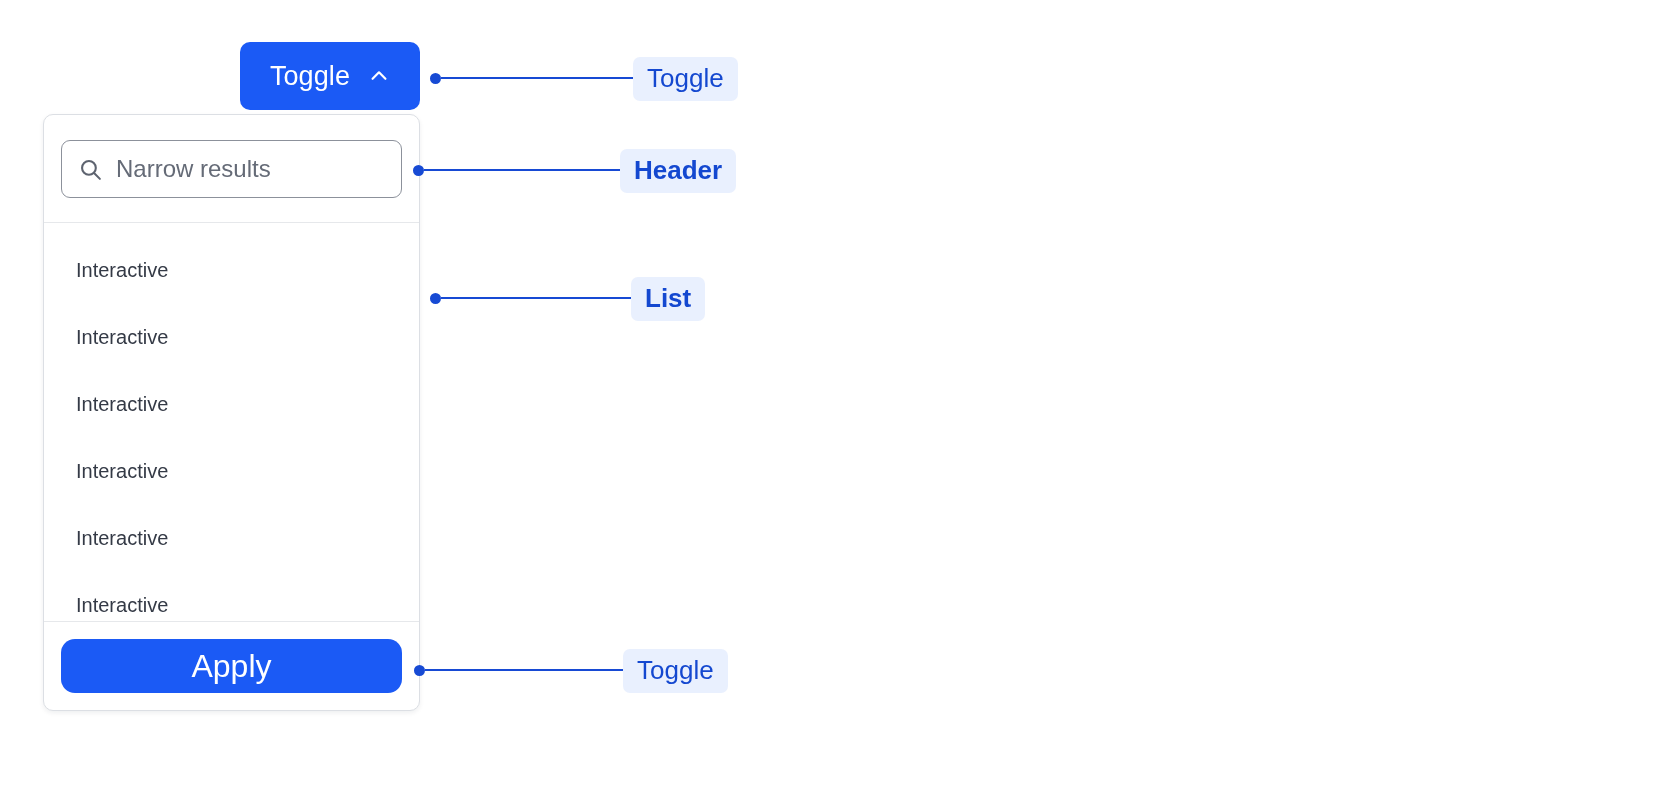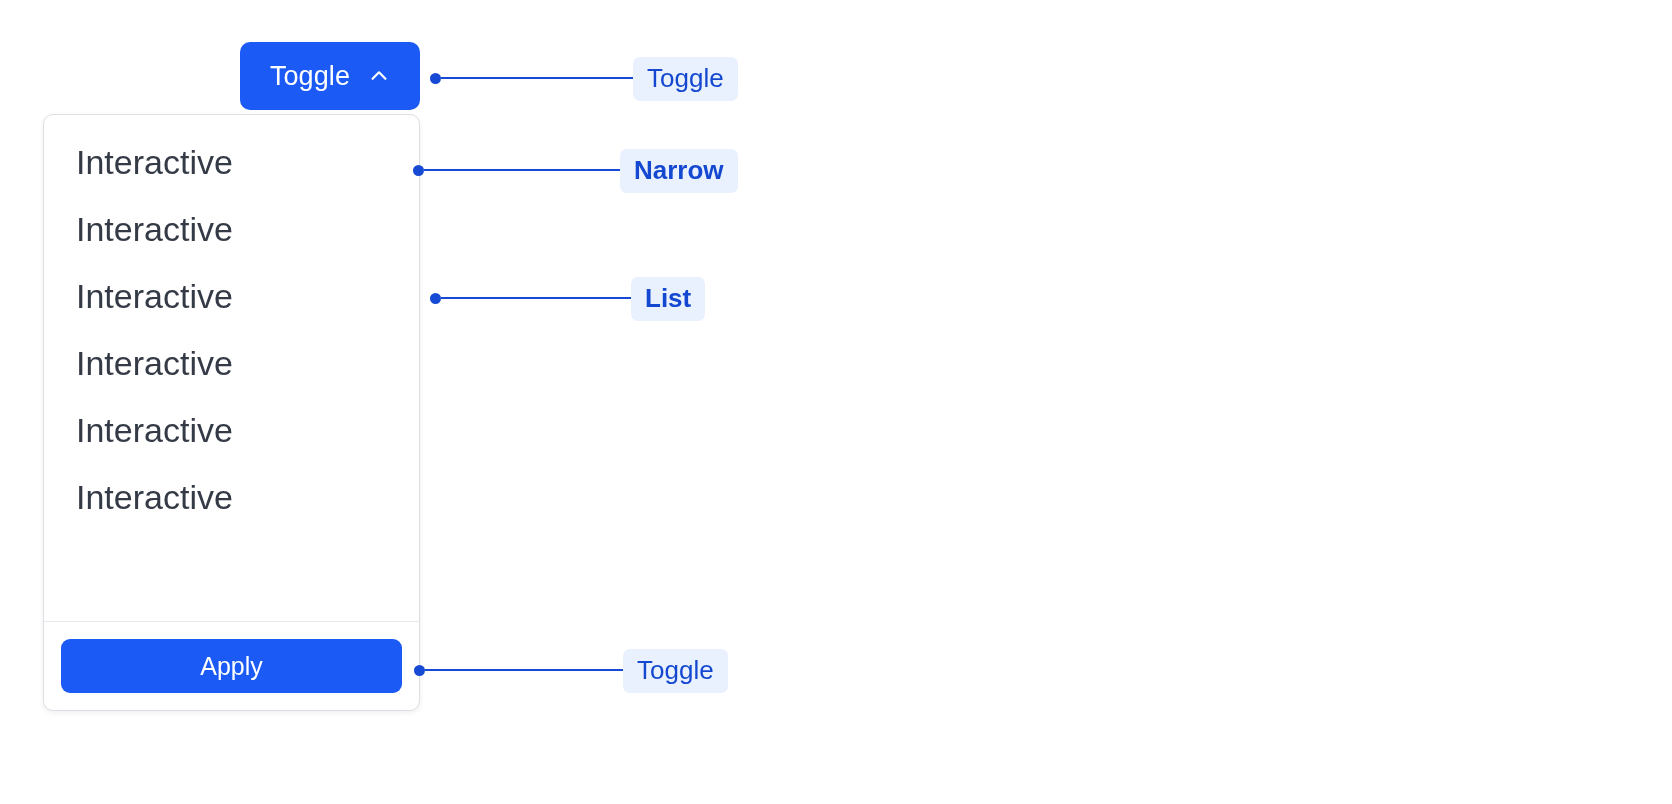--- a/index.html
+++ b/index.html
@@ -107,42 +107,42 @@
     overflow: hidden;
     padding-top: 14px;
     box-sizing: border-box;
   }
   .list-item {
     height: 67px;
     display: flex;
     align-items: center;
     padding: 0 17px 0 32px;
     box-sizing: border-box;
-    font-size: 34px;
+    font-size: 20px;
     color: #343a46;
     cursor: pointer;
     background: transparent;
   }
 
   
   #panel-footer {
     border-top: 1px solid #e6e8eb;
     padding: 17px;
     box-sizing: border-box;
   }
   #apply-button {
     display: block;
     width: 100%;
     height: 54px;
     background: #1B5AF5;
     border: none;
-    border-radius: 9px;
+    border-radius: 14px;
     color: #ffffff;
     font-family: inherit;
-    font-size: 25px;
+    font-size: 32px;
     cursor: pointer;
     padding: 0;
   }
 
   
   .annotation {
     position: absolute;
     display: flex;
     align-items: center;
     height: 0;
@@ -185,20 +185,29 @@
 
 <button id="toggle-button">
   <span class="tg-label">Toggle</span>
   <svg class="chevron-up" viewBox="0 0 24 24" fill="none" stroke="#ffffff" stroke-width="2.4" stroke-linecap="round" stroke-linejoin="round" aria-hidden="true">
     <polyline points="5,15 12,8 19,15"></polyline>
   </svg>
 </button>
 
 <div id="dropdown-panel">
 
+  <div id="panel-header">
+    <div id="search-field">
+      <svg class="search-icon" viewBox="0 0 24 24" fill="none" stroke="currentColor" stroke-width="2" stroke-linecap="round" stroke-linejoin="round" aria-hidden="true">
+        <circle cx="10.5" cy="10.5" r="6.6"></circle>
+        <line x1="15.4" y1="15.4" x2="21" y2="21"></line>
+      </svg>
+      <input id="search-input" type="text" placeholder="Narrow results" style="">
+    </div>
+  </div>
 
   <div id="panel-list">
     <div class="list-item">
         <span>Interactive</span>
       </div>
     <div class="list-item">
         <span>Interactive</span>
       </div>
     <div class="list-item">
         <span>Interactive</span>
@@ -224,21 +233,21 @@
 
 <div class="annotation" id="anno-toggle">
   <span class="anno-dot"></span>
   <span class="anno-line"></span>
   <span class="anno-chip">Toggle</span>
 </div>
 
 <div class="annotation" id="anno-header">
   <span class="anno-dot"></span>
   <span class="anno-line"></span>
-  <span class="anno-chip bold">Narrow</span>
+  <span class="anno-chip bold">Header</span>
 </div>
 
 <div class="annotation" id="anno-list">
   <span class="anno-dot"></span>
   <span class="anno-line"></span>
   <span class="anno-chip bold">List</span>
 </div>
 
 <div class="annotation" id="anno-footer">
   <span class="anno-dot"></span>

